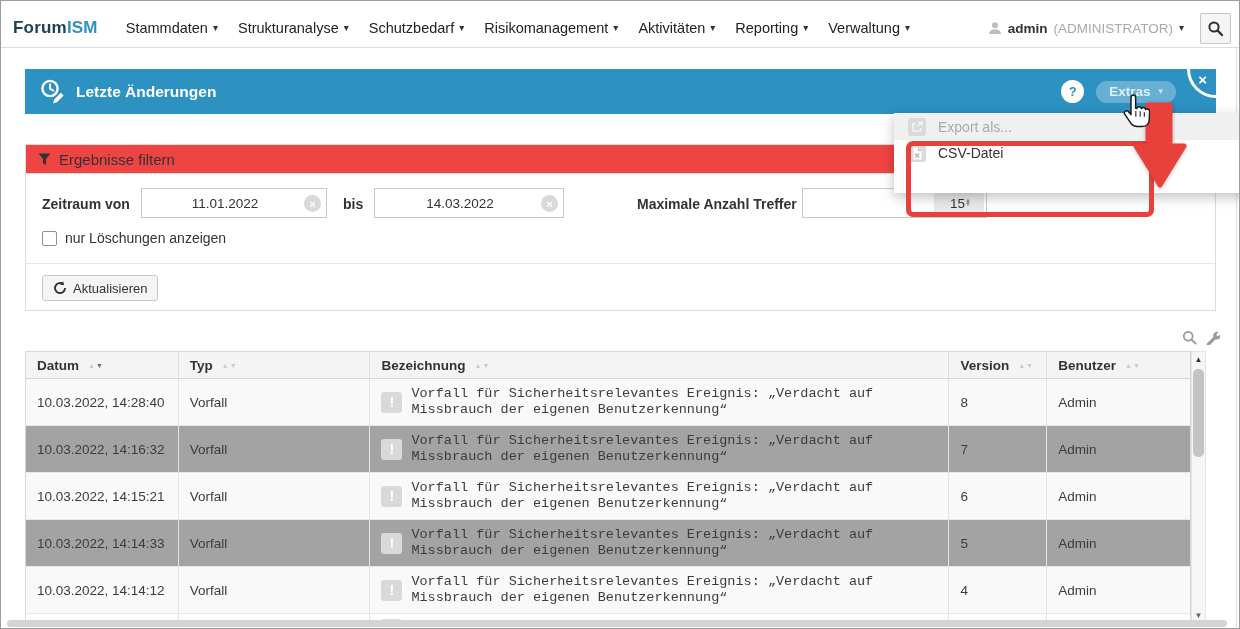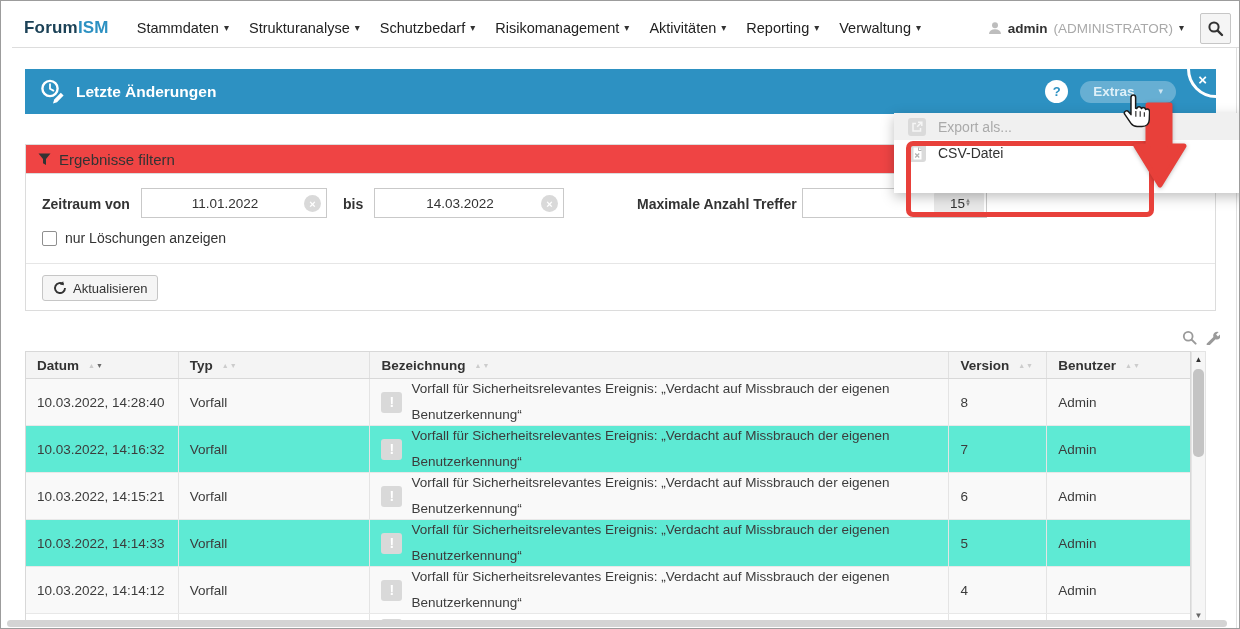--- a/index.html
+++ b/index.html
@@ -1,37 +1,37 @@
 <!DOCTYPE html>
 <html><head>
 <meta charset="utf-8">
 <style>
   * { margin:0; padding:0; box-sizing:border-box; }
   body { font-family:"Liberation Sans","DejaVu Sans",sans-serif; background:#fff; }
   #app { position:relative; width:1240px; height:629px; background:#fff; border:1px solid #9c9c9c; overflow:hidden; }
 
   
-  .navbar { position:absolute; top:0; left:11px; right:0; height:47px; background:#fff; border-bottom:1px solid #ddd; display:flex; align-items:center; padding:8px 8px 0 12px; }
+  .navbar { position:absolute; top:0; left:0; right:0; height:47px; background:#fff; border-bottom:1px solid #ddd; display:flex; align-items:center; padding:8px 8px 0 12px; }
   .logo { font-size:17px; font-weight:bold; letter-spacing:.2px; cursor:pointer; }
   .logo .p1 { color:#1c4257; } .logo .p2 { color:#2d91c2; }
   .nav-menus { display:flex; margin-left:28px; gap:20px; }
   .nav-item { font-size:14.5px; color:#222; display:flex; align-items:center; gap:5px; cursor:pointer; white-space:nowrap; }
   .caret { font-size:10px; color:#333; line-height:1; }
   .nav-right { margin-left:auto; display:flex; align-items:center; gap:16px; }
   .user-box { display:flex; align-items:center; gap:6px; font-size:13.5px; cursor:pointer; }
   .user-name { color:#333; font-weight:bold; }
   .user-role { color:#a9a9a9; }
   .search-btn { width:31px; height:31px; border:1px solid #c6c6c6; background:#f5f5f5; border-radius:2px; display:flex; align-items:center; justify-content:center; cursor:pointer; }
 
   
   .panel-header { position:absolute; top:68px; left:24px; width:1191px; height:45px; background:#2d91c2; display:flex; align-items:center; padding:0 14px; overflow:hidden; }
   .panel-title { color:#fff; font-size:15.5px; font-weight:bold; margin-left:10px; }
   .ph-right { margin-left:auto; display:flex; align-items:center; gap:12px; margin-right:26px; }
   .help-btn { width:23px; height:23px; border-radius:50%; background:#fff; color:#2d91c2; font-weight:bold; font-size:13px; display:flex; align-items:center; justify-content:center; cursor:pointer; }
-  .extras-btn { background:rgba(255,255,255,.28); color:#dff0f8; font-size:13.5px; font-weight:bold; padding:3px 13px 4px; border-radius:12px; display:flex; align-items:center; gap:24px; cursor:pointer; }
+  .extras-btn { background:rgba(255,255,255,.28); color:#dff0f8; font-size:13.5px; font-weight:bold; padding:3px 13px 4px; border-radius:12px; display:flex; align-items:center; gap:8px; cursor:pointer; }
   .extras-btn .caret { color:#cfe6f2; font-size:9px; }
   .corner-arc { position:absolute; top:-29px; right:-29px; width:58px; height:58px; border:3px solid #fff; border-radius:50%; }
   .corner-x { position:absolute; top:3px; right:9px; color:#fff; font-weight:bold; font-size:15px; cursor:pointer; line-height:1; }
 
   
   .filter-panel { position:absolute; top:143px; left:24px; width:1191px; height:167px; border:1px solid #dcdcdc; background:#fff; }
   .filter-header { height:29px; background:#ef4444; border-bottom:1px solid #dcdcdc; display:flex; align-items:center; padding:0 12px; gap:8px; font-size:15px; color:#333; }
   .filter-body { position:relative; height:136px; }
   .flabel { position:absolute; font-size:14px; font-weight:bold; color:#333; }
   .txt-input { position:absolute; height:30px; border:1px solid #c9c9c9; background:#fff; font-size:13.5px; color:#333; text-align:center; font-family:inherit; padding:0 24px 0 6px; }
@@ -53,27 +53,27 @@
 
   
   .table-wrap { position:absolute; top:350px; left:24px; width:1181px; height:272px; overflow:hidden; }
   .tbl { position:absolute; left:0; top:0; width:1166px; border:1px solid #d8d8d8; border-bottom:none; }
   .thead { display:flex; height:27px; background:#f4f4f4; border-bottom:1px solid #d8d8d8; }
   .th { font-size:13.5px; font-weight:bold; color:#333; display:flex; align-items:center; padding-left:11px; gap:9px; border-right:1px solid #e0e0e0; cursor:pointer; }
   .th:last-child { border-right:none; }
   .sort { display:flex; gap:1px; }
   .sort span { font-size:7px; color:#ccc; line-height:1; }
   .sort span.active { color:#6b6b6b; }
-  .trow { display:flex; height:47px; border-bottom:1px solid #e8e8e8; background:#5eead4; }
+  .trow { display:flex; height:47px; border-bottom:1px solid #e8e8e8; background:#a3a3a3; }
   .trow.odd { background:#f9f9f9; }
   .td { font-size:13.5px; color:#3c3c3c; display:flex; align-items:center; padding-left:11px; border-right:1px solid #e4e4e4; overflow:hidden; }
   .td:last-child { border-right:none; }
   .c-datum { width:153px; } .c-typ { width:192px; } .c-bez { width:580px; } .c-ver { width:98px; } .c-ben { width:143px; }
   .excl { width:21px; height:21px; background:#d9d9d9; border-radius:3px; color:#fff; font-weight:bold; font-size:14px; display:flex; align-items:center; justify-content:center; flex:none; align-self:center; }
-  .bez-text { margin-left:9px; width:505px; line-height:26px; }
+  .bez-text { margin-left:9px; width:505px; line-height:16px;font-family:Liberation Mono, monospace; }
   .partial-row { display:flex; height:9px; background:#fff; border-bottom:none; overflow:hidden; }
   .partial-row .ph-cell { border-right:1px solid #e4e4e4; height:9px; }
   .partial-excl { width:21px; height:21px; background:#d9d9d9; border-radius:3px; margin-top:5px; margin-left:11px; }
   .vscroll { position:absolute; right:0; top:0; width:15px; height:272px; background:#f6f6f6; border:1px solid #e4e4e4; display:flex; flex-direction:column; align-items:center; }
   .vs-btn { height:14px; display:flex; align-items:center; justify-content:center; font-size:8px; color:#333; cursor:pointer; width:100%; }
   .vs-thumb { width:11px; height:88px; background:#c4c4c4; border-radius:5px; margin-top:3px; cursor:pointer; }
   .vs-down { margin-top:auto; color:#666; }
 
   
   .dropdown { position:absolute; top:112px; left:893px; width:356px; height:80px; background:#fff; box-shadow:0 4px 12px rgba(0,0,0,.25); z-index:50; }

